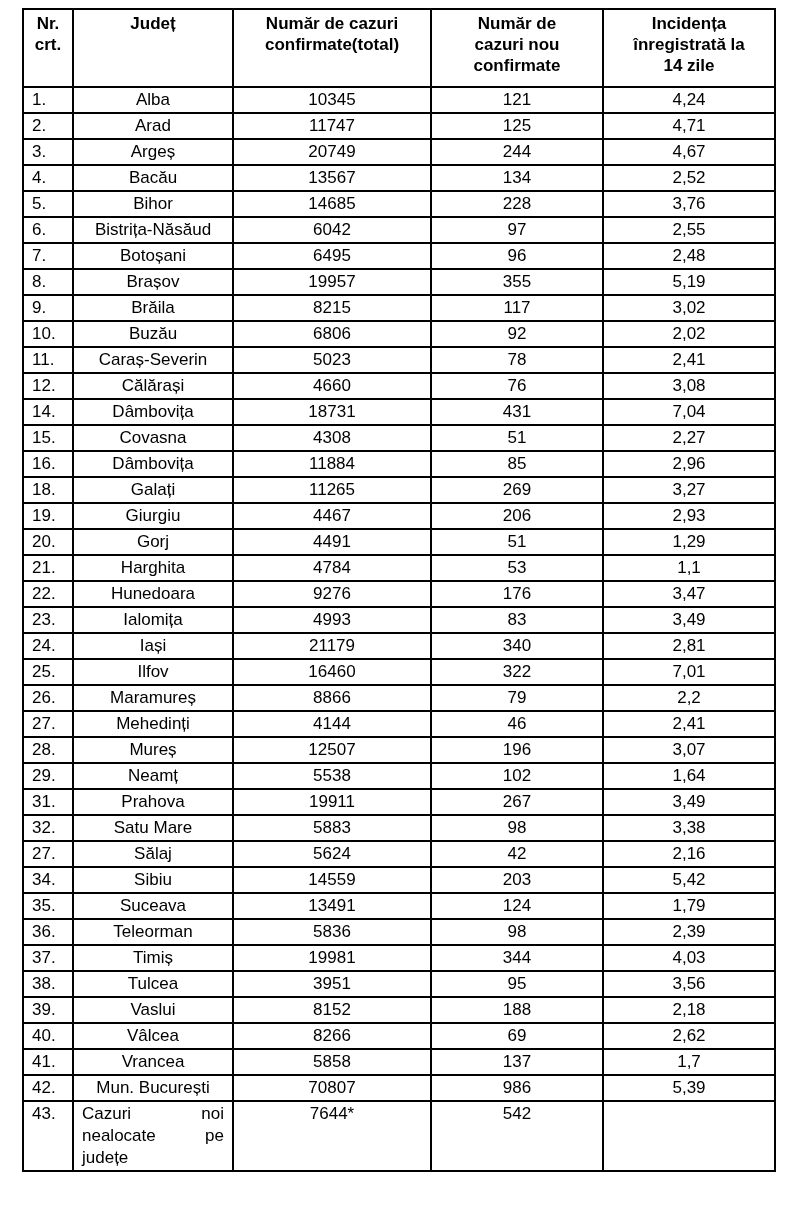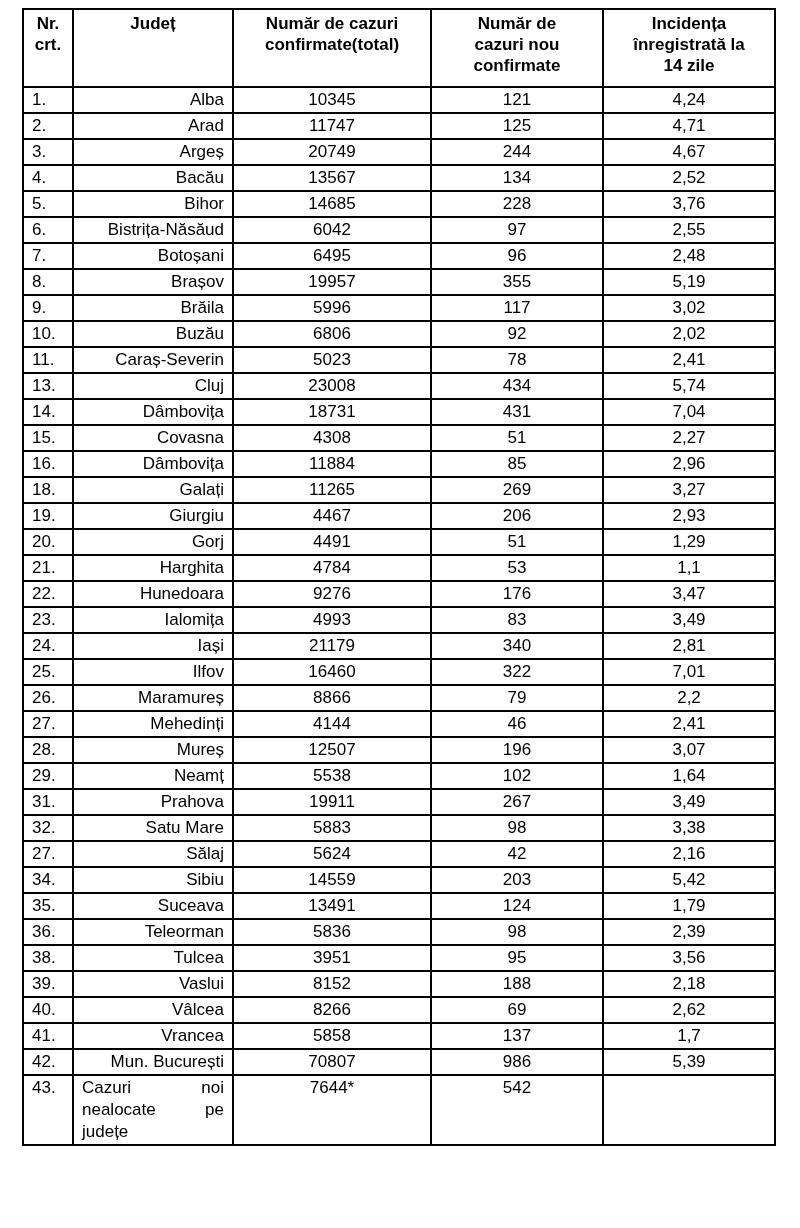--- a/index.html
+++ b/index.html
@@ -47,21 +47,21 @@
     padding: 1px 8px;
     vertical-align: middle;
   }
   col.c-nr        { width: 50px;  }
   col.c-county    { width: 160px; }
   col.c-total     { width: 198px; }
   col.c-new       { width: 172px; }
   col.c-incidence { width: 172px; }
 
   td.col-nr        { text-align: left; }
-  td.col-county    { text-align: right; }
+  td.col-county    { text-align: center; }
   td.col-total,
   td.col-new,
   td.col-incidence { text-align: center; }
 
   tr.tall-row td { vertical-align: top; }
   tr.tall-row td.col-county {
     text-align: justify;
     text-align-last: left;
   }
 </style>
@@ -145,44 +145,44 @@
         <tr>
           <td class="col-nr">8.</td>
           <td class="col-county">Brașov</td>
           <td class="col-total">19957</td>
           <td class="col-new">355</td>
           <td class="col-incidence">5,19</td>
         </tr>
         <tr>
           <td class="col-nr">9.</td>
           <td class="col-county">Brăila</td>
-          <td class="col-total">5996</td>
+          <td class="col-total">8215</td>
           <td class="col-new">117</td>
           <td class="col-incidence">3,02</td>
         </tr>
         <tr>
           <td class="col-nr">10.</td>
           <td class="col-county">Buzău</td>
           <td class="col-total">6806</td>
           <td class="col-new">92</td>
           <td class="col-incidence">2,02</td>
         </tr>
         <tr>
           <td class="col-nr">11.</td>
           <td class="col-county">Caraș-Severin</td>
           <td class="col-total">5023</td>
           <td class="col-new">78</td>
           <td class="col-incidence">2,41</td>
         </tr>
         <tr>
-          <td class="col-nr">13.</td>
-          <td class="col-county">Cluj</td>
-          <td class="col-total">23008</td>
-          <td class="col-new">434</td>
-          <td class="col-incidence">5,74</td>
+          <td class="col-nr">12.</td>
+          <td class="col-county">Călărași</td>
+          <td class="col-total">4660</td>
+          <td class="col-new">76</td>
+          <td class="col-incidence">3,08</td>
         </tr>
         <tr>
           <td class="col-nr">14.</td>
           <td class="col-county">Dâmbovița</td>
           <td class="col-total">18731</td>
           <td class="col-new">431</td>
           <td class="col-incidence">7,04</td>
         </tr>
         <tr>
           <td class="col-nr">15.</td>
@@ -316,20 +316,27 @@
           <td class="col-total">13491</td>
           <td class="col-new">124</td>
           <td class="col-incidence">1,79</td>
         </tr>
         <tr>
           <td class="col-nr">36.</td>
           <td class="col-county">Teleorman</td>
           <td class="col-total">5836</td>
           <td class="col-new">98</td>
           <td class="col-incidence">2,39</td>
+        </tr>
+        <tr>
+          <td class="col-nr">37.</td>
+          <td class="col-county">Timiș</td>
+          <td class="col-total">19981</td>
+          <td class="col-new">344</td>
+          <td class="col-incidence">4,03</td>
         </tr>
         <tr>
           <td class="col-nr">38.</td>
           <td class="col-county">Tulcea</td>
           <td class="col-total">3951</td>
           <td class="col-new">95</td>
           <td class="col-incidence">3,56</td>
         </tr>
         <tr>
           <td class="col-nr">39.</td>

